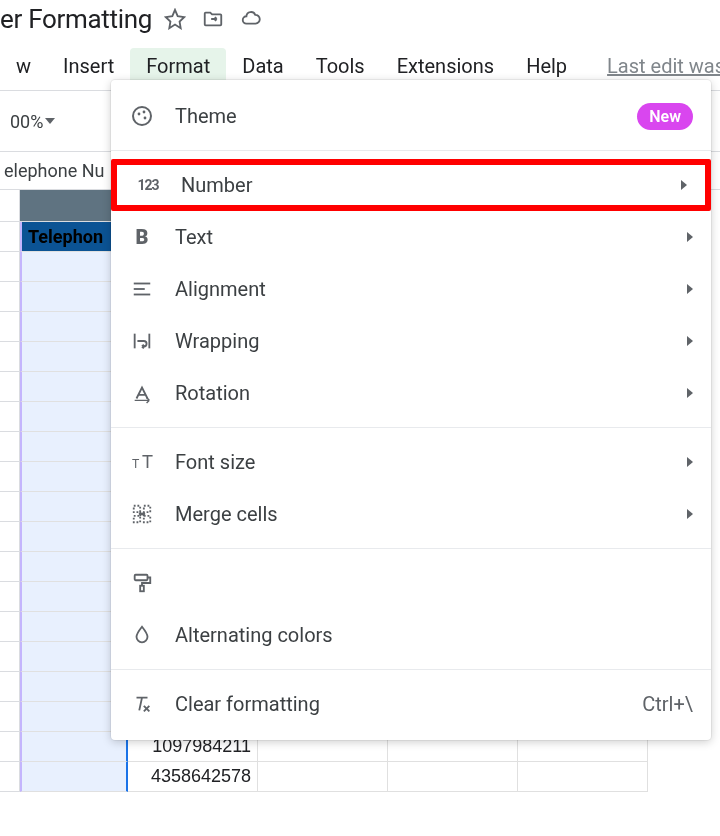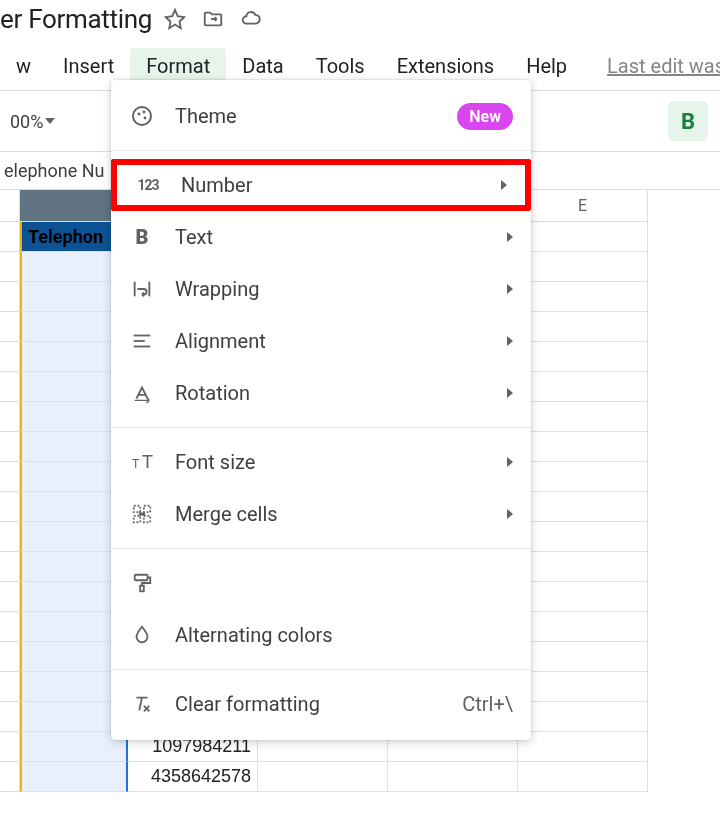--- a/index.html
+++ b/index.html
@@ -28,24 +28,24 @@
     .col-header { flex: 0 0 130px; height: 32px; border-right: 1px solid #dadce0; border-bottom: 1px solid #dadce0; display: flex; align-items: center; justify-content: center; font-size: 16px; color: #5f6368; }
     .col-header.sel { background: #5f7381; color: #fff; }
     
     .rows { }
     .row { display: flex; height: 30px; }
     .rownum { width: 20px; border-right: 1px solid #dadce0; border-bottom: 1px solid #dadce0; background: #fff; }
     .cell { flex: 0 0 130px; border-right: 1px solid #e0e0e0; border-bottom: 1px solid #e0e0e0; display: flex; align-items: center; padding: 0 6px; font-size: 18px; }
     .cell.sel-header { background: #0b5394; color: #000; font-weight: 700; }
     .cell.sel { background: #e8f0fe; }
     .cell.num { justify-content: flex-end; font-family: Arial; font-size: 18px; color: #202124; }
-    .sel-col-border { border-left: 2px solid #eab308; border-right: 2px solid #1a73e8; }
-    
-    
-    .dropdown { position: absolute; top: 80px; left: 111px; width: 420px; background: #fff; border-radius: 4px; box-shadow: 0 2px 10px rgba(0,0,0,.2), 0 0 0 1px rgba(0,0,0,.05); z-index: 100; padding: 10px 0; }
+    .sel-col-border { border-left: 2px solid #c4b5fd; border-right: 2px solid #1a73e8; }
+    
+    
+    .dropdown { position: absolute; top: 80px; left: 111px; width: 600px; background: #fff; border-radius: 4px; box-shadow: 0 2px 10px rgba(0,0,0,.2), 0 0 0 1px rgba(0,0,0,.05); z-index: 100; padding: 10px 0; }
     .menu-row { display: flex; align-items: center; height: 52px; padding: 0 18px; cursor: pointer; position: relative; }
     .menu-row .mi { width: 26px; height: 26px; margin-right: 20px; display: flex; align-items: center; justify-content: center; }
     .menu-row .label { font-size: 20px; color: #3c4043; flex: 1; }
     .menu-row .arrow { margin-left: auto; border-left: 6px solid #5f6368; border-top: 5px solid transparent; border-bottom: 5px solid transparent; }
     .menu-row .shortcut { margin-left: auto; font-size: 20px; color: #5f6368; }
     .menu-row .badge { margin-left: auto; background: #d946ef; color: #fff; font-size: 16px; font-weight: 600; padding: 4px 12px; border-radius: 14px; }
     .menu-divider { height: 1px; background: #e8eaed; margin: 8px 0; }
     .menu-highlight { border: 6px solid #ff0000; border-radius: 2px; }
     
     svg { display: block; }
@@ -281,43 +281,43 @@
     <span class="label">Number</span>
     <span class="arrow"></span>
   </div>
   <div class="menu-row">
     <span class="mi" style="font-weight:900;font-size:20px;color:#5f6368">B</span>
     <span class="label">Text</span>
     <span class="arrow"></span>
   </div>
   <div class="menu-row">
     <span class="mi">
-        <svg viewBox="0 0 24 24" width="22" height="22" stroke="#5f6368" stroke-width="2" fill="none">
-          <line x1="4" y1="4" x2="4" y2="20"></line>
-          <line x1="20" y1="4" x2="20" y2="20"></line>
-          <path d="M7 12h7a3 3 0 010 6h-2m0 0l2-2m-2 2l2 2"></path>
-        </svg>
-      </span>
-    <span class="label">Wrapping</span>
-    <span class="arrow"></span>
-  </div>
-  <div class="menu-row">
-    <span class="mi">
         <svg viewBox="0 0 24 24" width="22" height="22" stroke="#5f6368" stroke-width="2">
           <line x1="3" y1="6" x2="21" y2="6"></line>
           <line x1="3" y1="12" x2="15" y2="12"></line>
           <line x1="3" y1="18" x2="21" y2="18"></line>
         </svg>
       </span>
     <span class="label">Alignment</span>
     <span class="arrow"></span>
   </div>
   <div class="menu-row">
     <span class="mi">
         <svg viewBox="0 0 24 24" width="22" height="22" stroke="#5f6368" stroke-width="2" fill="none">
+          <line x1="4" y1="4" x2="4" y2="20"></line>
+          <line x1="20" y1="4" x2="20" y2="20"></line>
+          <path d="M7 12h7a3 3 0 010 6h-2m0 0l2-2m-2 2l2 2"></path>
+        </svg>
+      </span>
+    <span class="label">Wrapping</span>
+    <span class="arrow"></span>
+  </div>
+  <div class="menu-row">
+    <span class="mi">
+        <svg viewBox="0 0 24 24" width="22" height="22" stroke="#5f6368" stroke-width="2" fill="none">
           <path d="M6 18l6-12 6 12M8 14h8"></path>
           <path d="M4 20h16m0 0l-3-3m3 3l-3 3" stroke-width="1.5"></path>
         </svg>
       </span>
     <span class="label">Rotation</span>
     <span class="arrow"></span>
   </div>
   <div class="menu-divider"></div>
   <div class="menu-row">
     <span class="mi">

